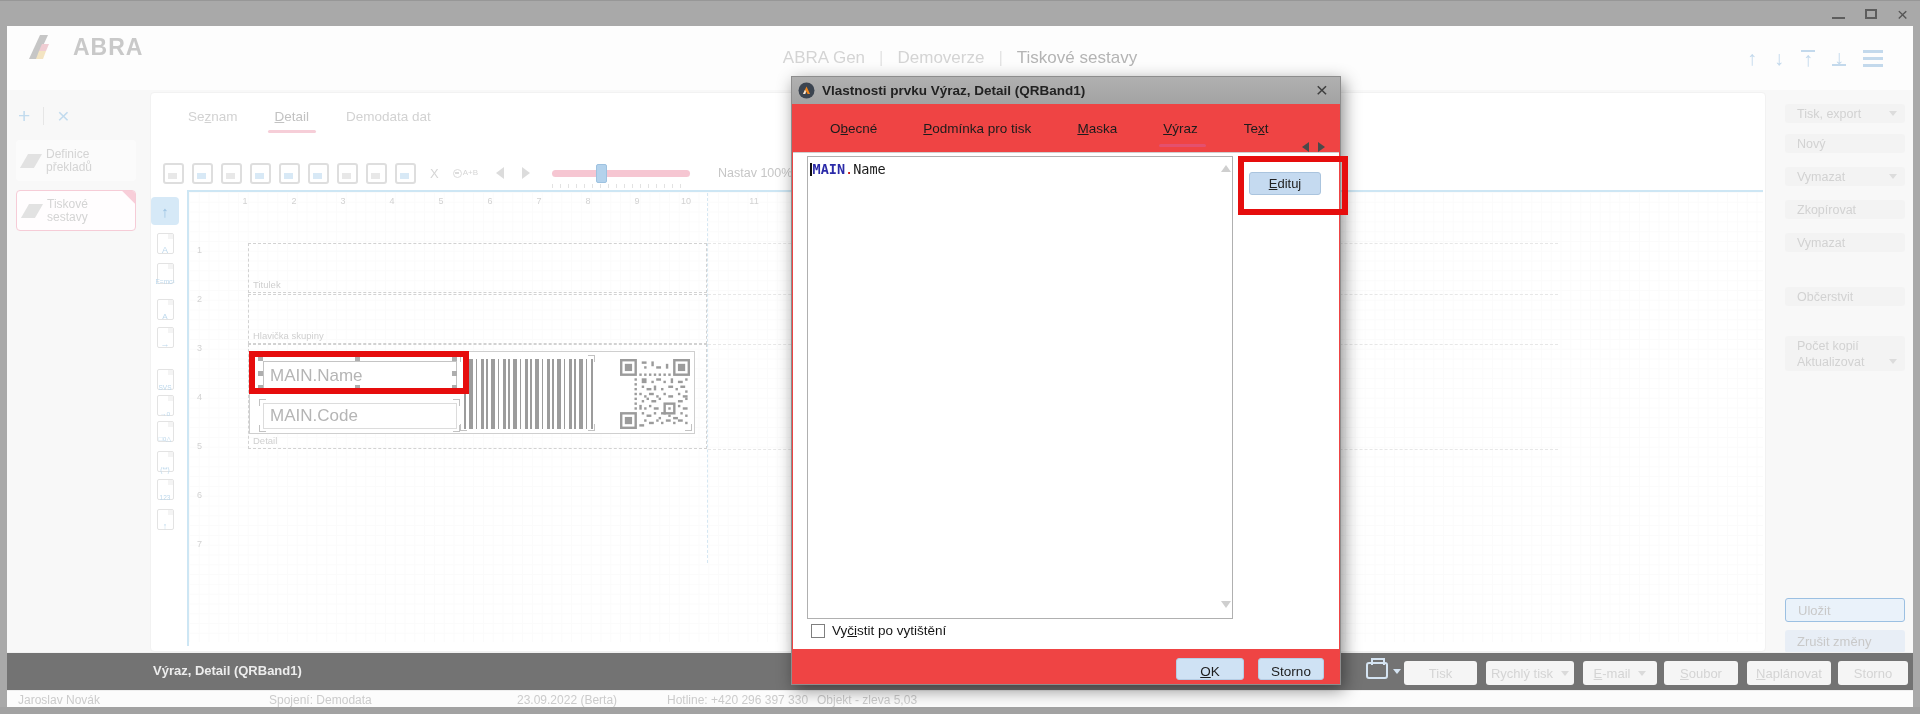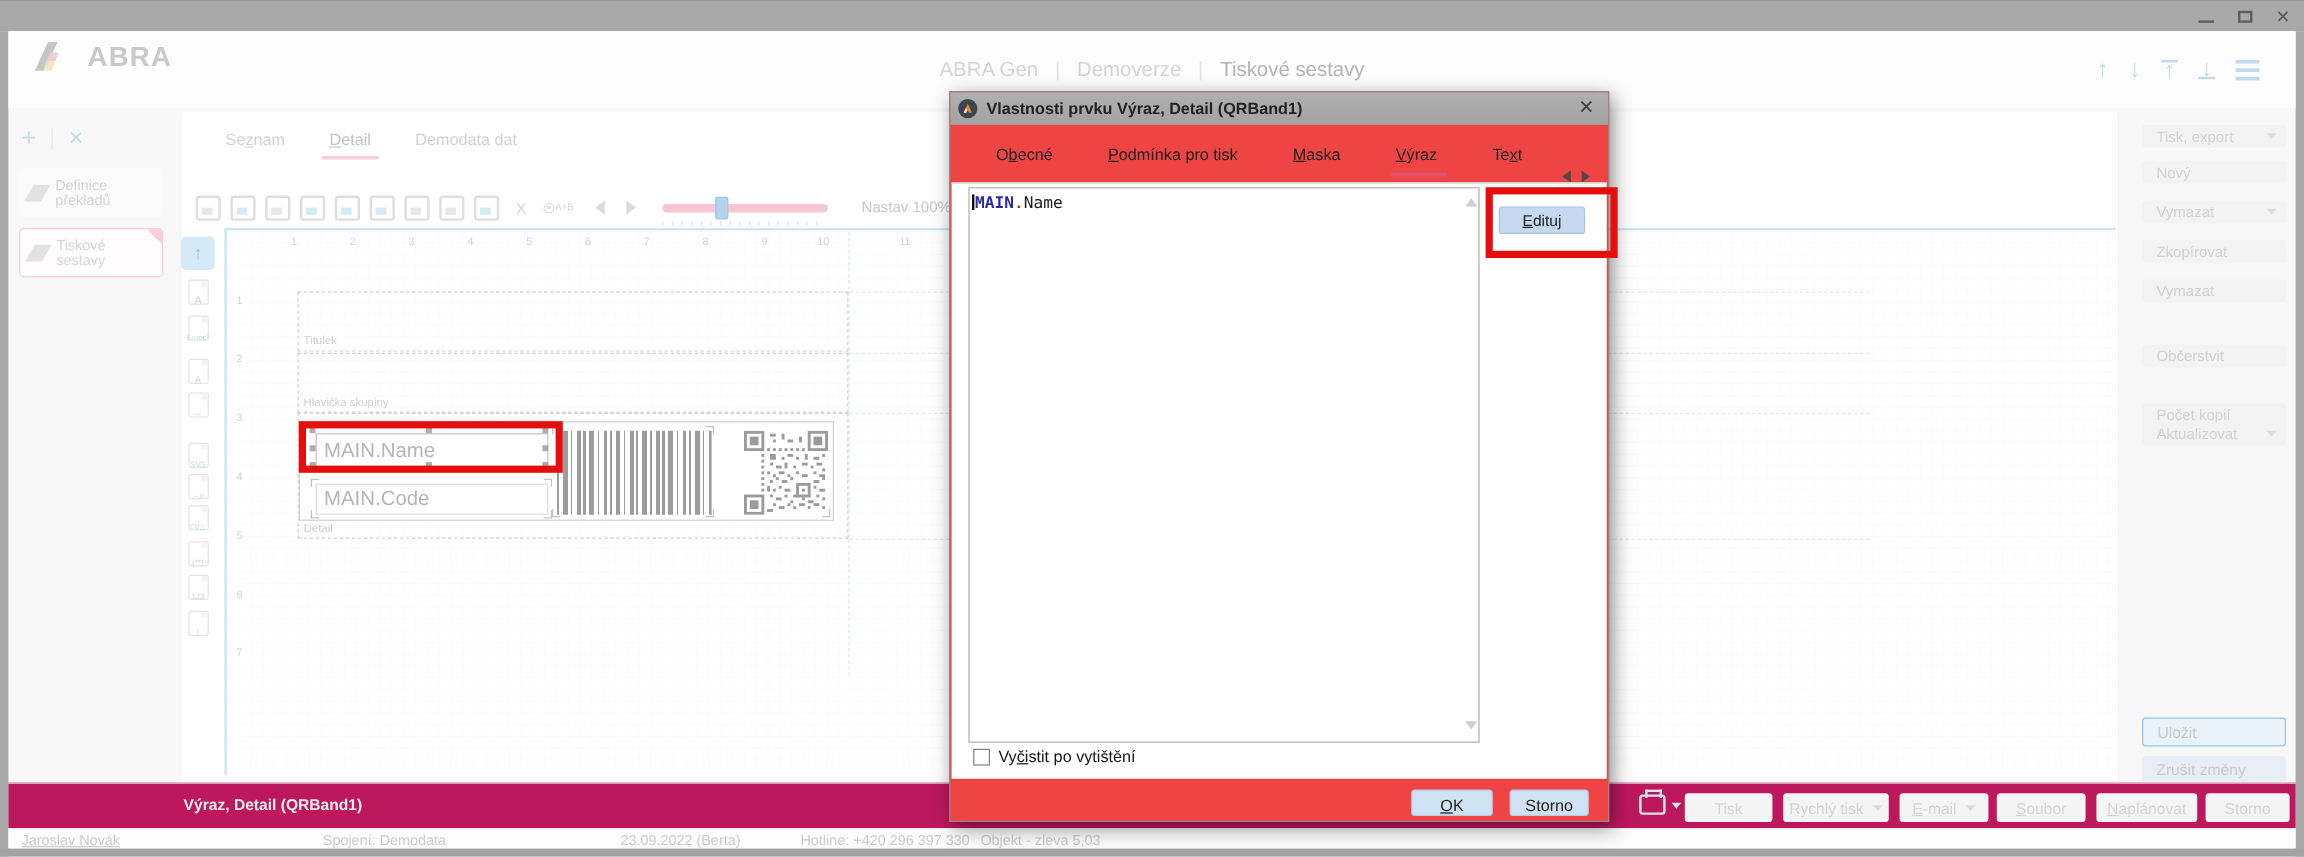--- a/index.html
+++ b/index.html
@@ -91,21 +91,21 @@
   .crn.bl { border-left:1px solid #c2c2c2; border-bottom:1px solid #c2c2c2; }
   .crn.br { border-right:1px solid #c2c2c2; border-bottom:1px solid #c2c2c2; }
   .barcode { position:absolute; background:repeating-linear-gradient(90deg,#9c9c9c 0 2px,transparent 2px 5px,#9c9c9c 5px 9px,transparent 9px 12px,#9c9c9c 12px 13px,transparent 13px 17px,#9c9c9c 17px 20px,transparent 20px 22px); }
 
   
   .rbtn { position:absolute; left:1785px; width:120px; height:19px; background:#f3f3f3; border-radius:3px; font-size:12.5px; color:#d2d2d2; display:flex; align-items:center; padding-left:12px; }
   .rbtn .caret { position:absolute; right:8px; top:7px; width:0; height:0; border-left:4px solid transparent; border-right:4px solid transparent; border-top:5px solid #dcdcdc; }
   .savebtn { position:absolute; left:1785px; width:120px; border-radius:3px; font-size:13px; color:#c9c9c9; display:flex; align-items:center; padding-left:12px; }
 
   
-  .botbar { left:7px; top:652px; width:1906px; height:38px; background:#be185d; border-top:1px solid #f1f1f1; }
+  .botbar { left:7px; top:652px; width:1906px; height:38px; background:#737373; border-top:1px solid #f1f1f1; }
   .dstatus { position:absolute; left:146px; top:10px; font-weight:bold; font-size:13px; color:#ededed; }
   .printer { position:absolute; left:1359px; top:9px; width:22px; height:17px; border:2px solid #d5e4f2; border-radius:3px; }
   .printer::after { content:""; position:absolute; left:3px; top:-6px; width:10px; height:5px; border:2px solid #d5e4f2; border-bottom:none; }
   .bbtn { position:absolute; top:8px; height:24px; background:#f5f5f5; border-radius:3px; font-size:13px; color:#d4d4d4; display:flex; align-items:center; justify-content:center; }
   .bbtn .caret { margin-left:8px; width:0; height:0; border-left:4px solid transparent; border-right:4px solid transparent; border-top:5px solid #dadada; }
   .statusbar { left:7px; top:690px; width:1906px; height:17px; background:#fcfcfc; border-top:1px solid #efefef; font-size:12px; color:#cbcbcb; }
   .statusbar span { position:absolute; top:2px; }
 
   
   .dialog { left:791px; top:76px; width:550px; height:609px; background:#ef4444; border:1px solid #8d8d8d; box-shadow:3px 5px 16px rgba(0,0,0,0.45); z-index:100; }
@@ -531,21 +531,21 @@
     </div>
   <div class="bbtn" style="left:1740px; width:84px;">
       <span><span class="mn">N</span><span>aplánovat</span></span>
     </div>
   <div class="bbtn" style="left:1831px; width:70px;">
       <span>Storno</span>
     </div>
 </div>
 
 <div class="abs statusbar">
-  <span style="left:11px;text-decoration:underline;">Jaroslav Novák</span>
+  <span style="left:11px;">Jaroslav Novák</span>
   <span style="left:262px;">Spojení: Demodata</span>
   <span style="left:510px;">23.09.2022 (Berta)</span>
   <span style="left:660px;">Hotline: +420 296 397 330</span>
   <span style="left:810px;">Objekt - zleva 5,03</span>
 </div>
 
 <div class="abs dialog">
   <div class="dtitle">
     <svg width="17" height="17" viewBox="0 0 17 17" style="margin-left:6px;">
       <circle cx="8.5" cy="8.5" r="8" fill="#3b4450"></circle>

